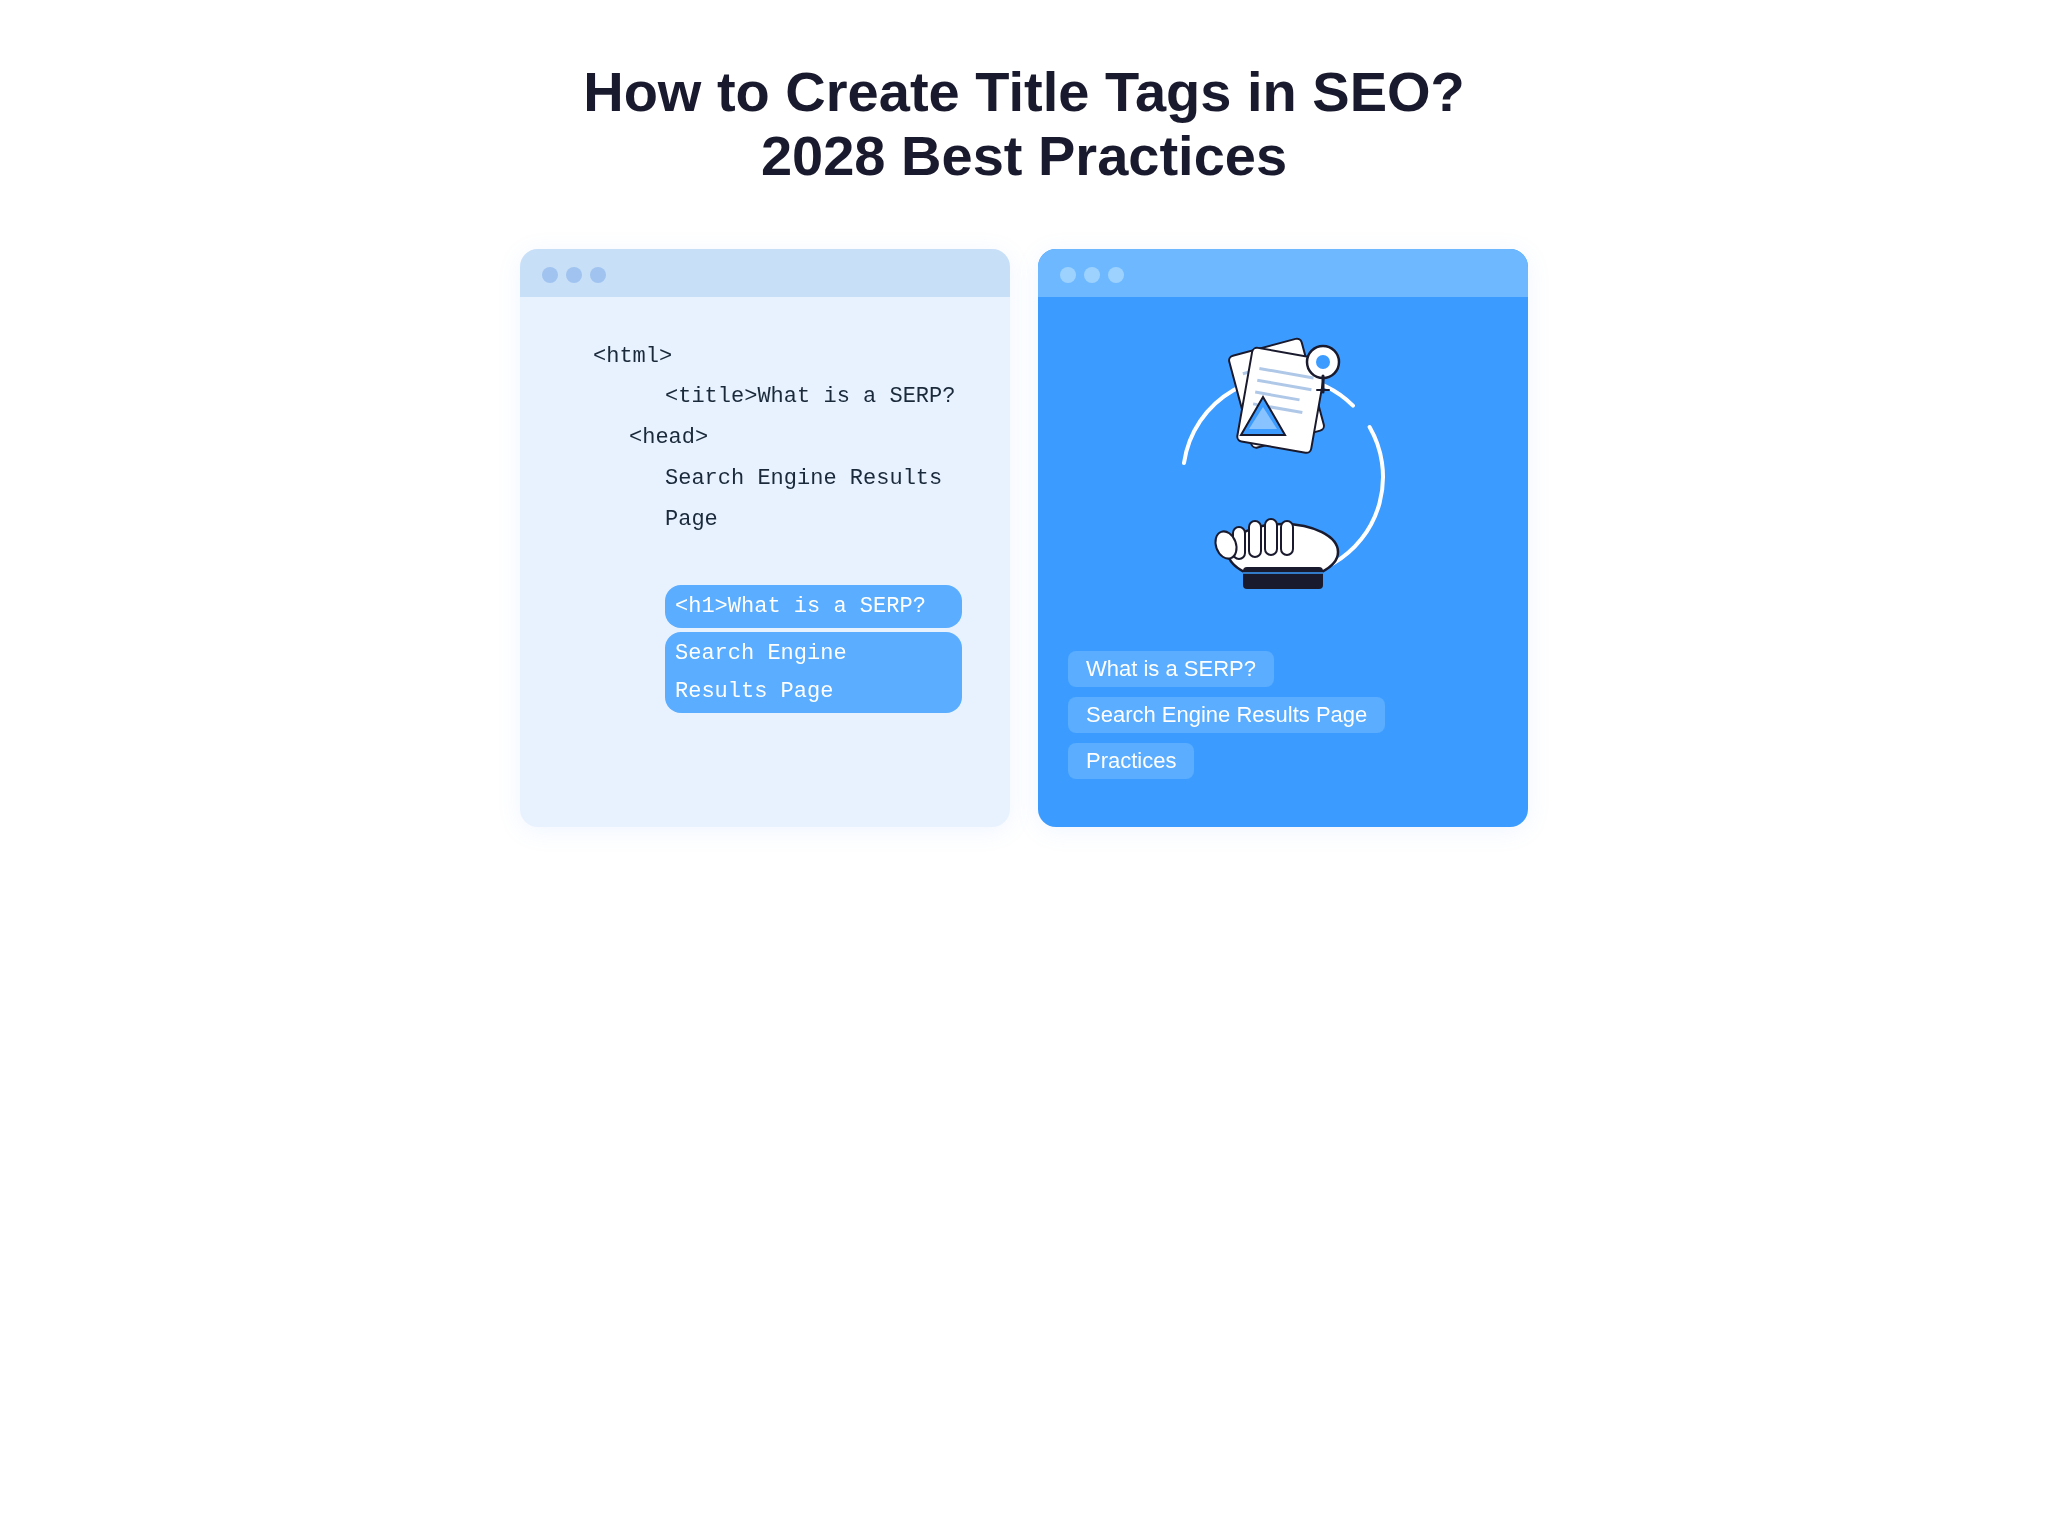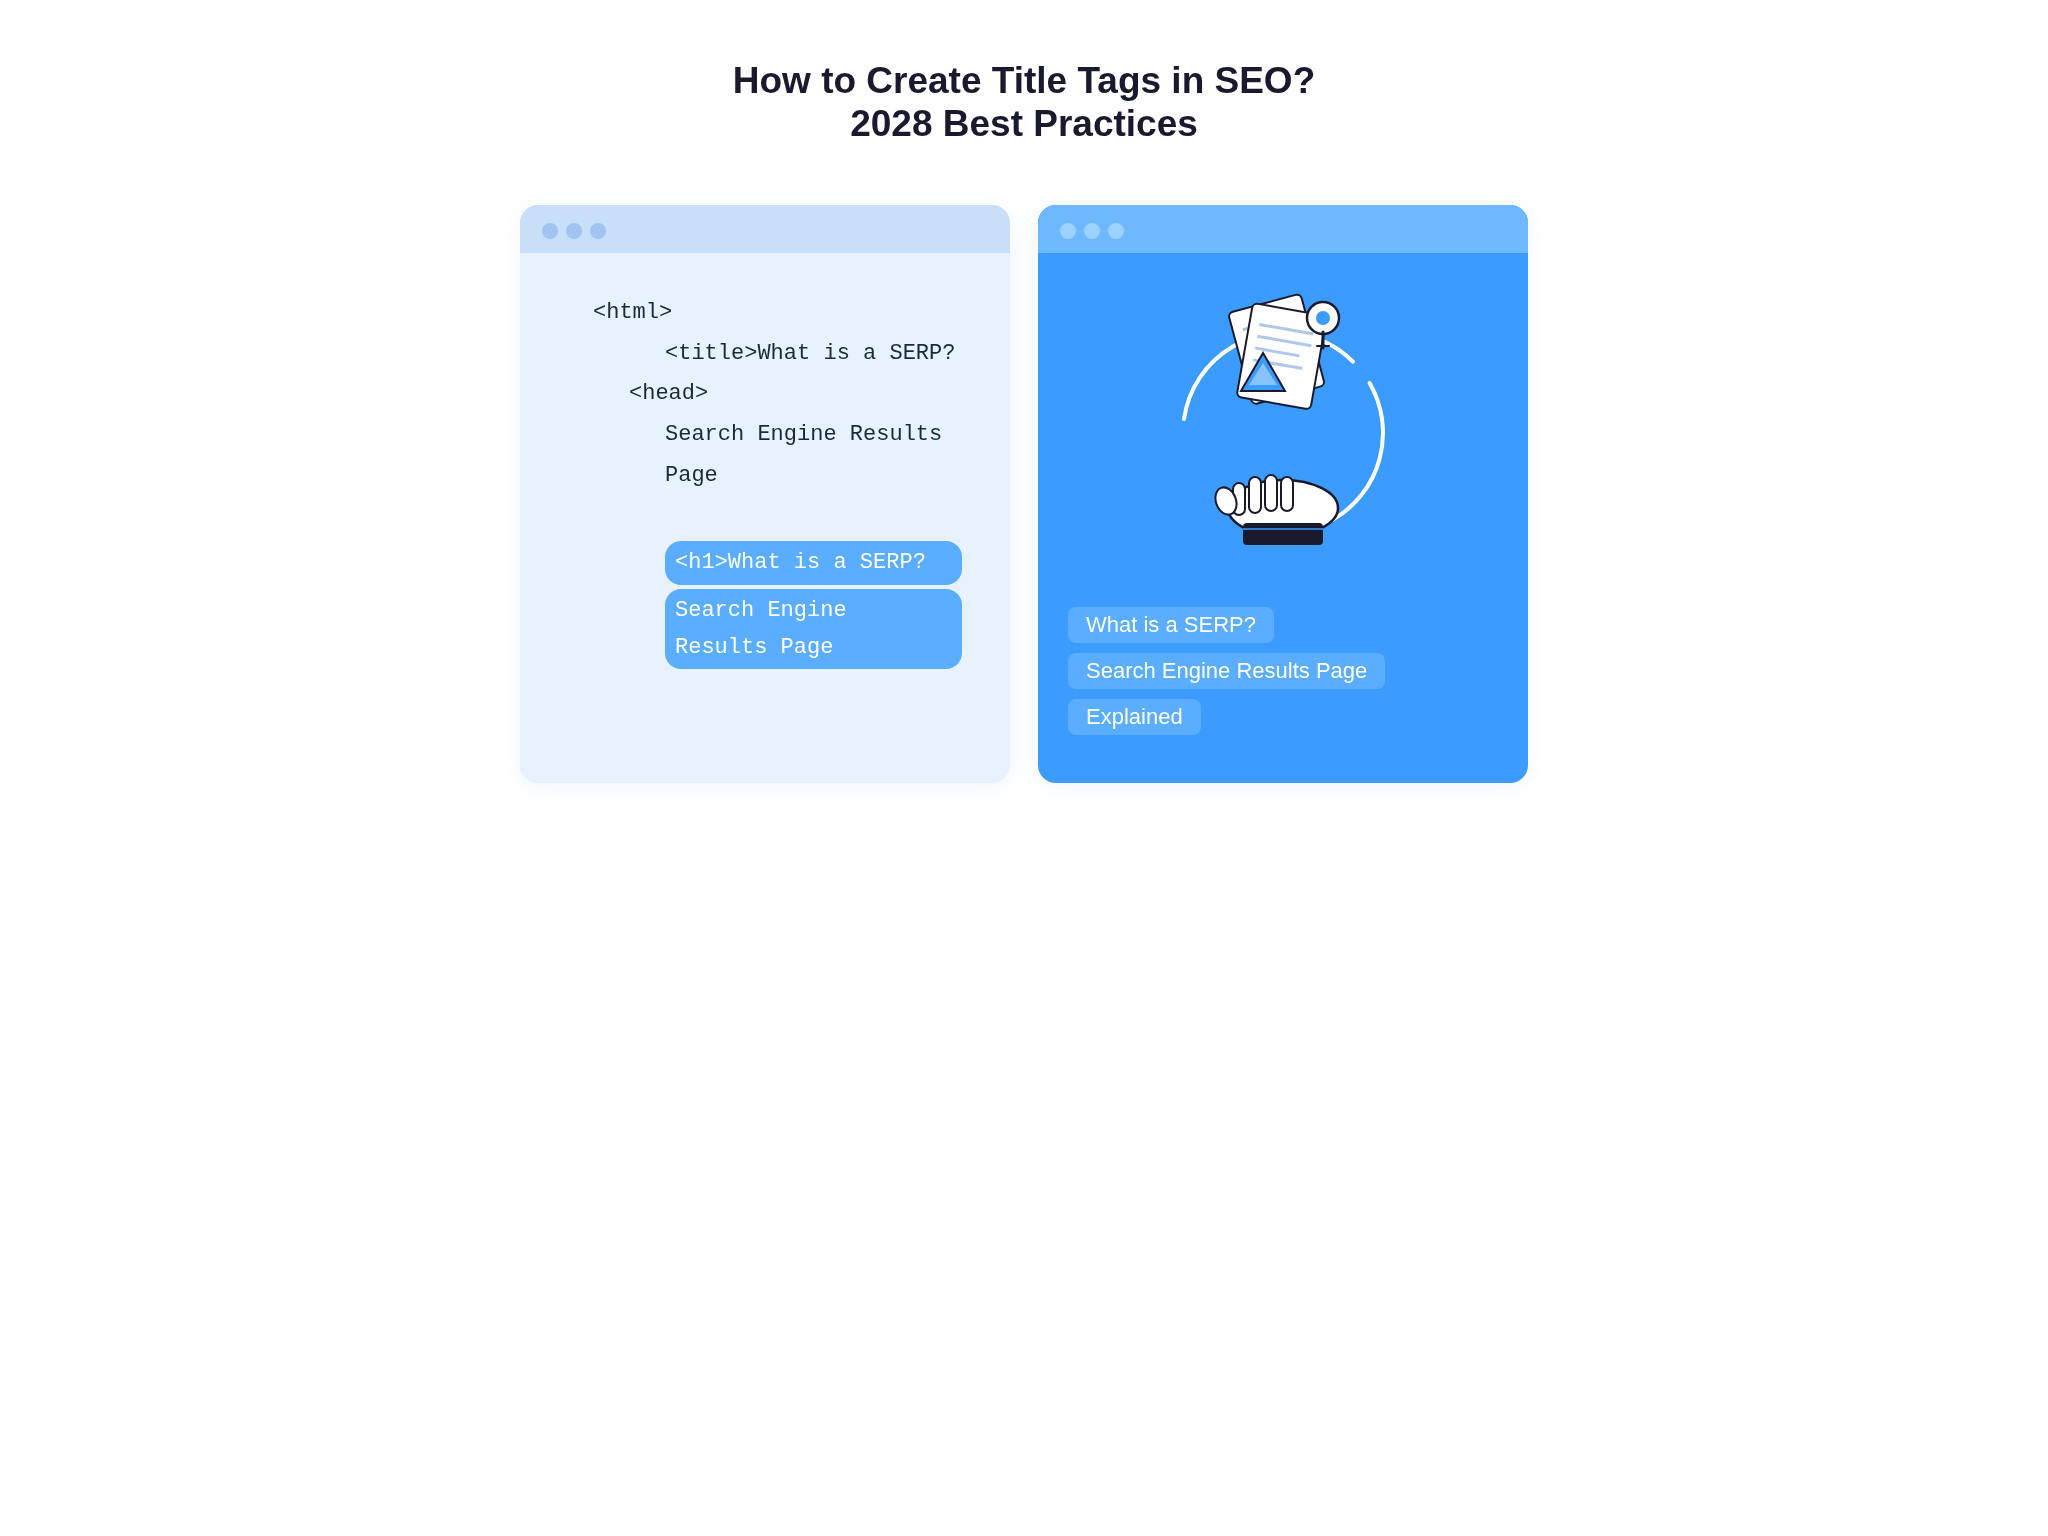--- a/index.html
+++ b/index.html
@@ -9,21 +9,21 @@
       font-family: -apple-system, BlinkMacSystemFont, 'Segoe UI', Arial, sans-serif;
       display: flex;
       flex-direction: column;
       align-items: center;
       padding: 60px 40px 60px 40px;
       min-height: 100vh;
     }
 
     .page-title {
       text-align: center;
-      font-size: 37px;
+      font-size: 56px;
       font-weight: 900;
       color: #1a1a2e;
       line-height: 1.15;
       margin-bottom: 60px;
       max-width: 900px;
     }
 
     .cards-container {
       display: flex;
       gap: 28px;
@@ -244,18 +244,18 @@
           <g transform="translate(88, 60)">
             <polygon points="22,0 0,38 44,38" fill="#3b9bff" stroke="#1a1a2e" stroke-width="2"></polygon>
             <polygon points="22,10 8,32 36,32" fill="white" opacity="0.4"></polygon>
           </g>
         </svg>
       </div>
 
       <div class="right-text-block">
         <span class="right-highlight">What is a SERP?</span>
         <span class="right-highlight">Search Engine Results Page</span>
-        <span class="right-highlight">Explained</span>
+        <span class="right-highlight">Practices</span>
       </div>
     </div>
   </div>
 
 </div>
 
 </body></html>

